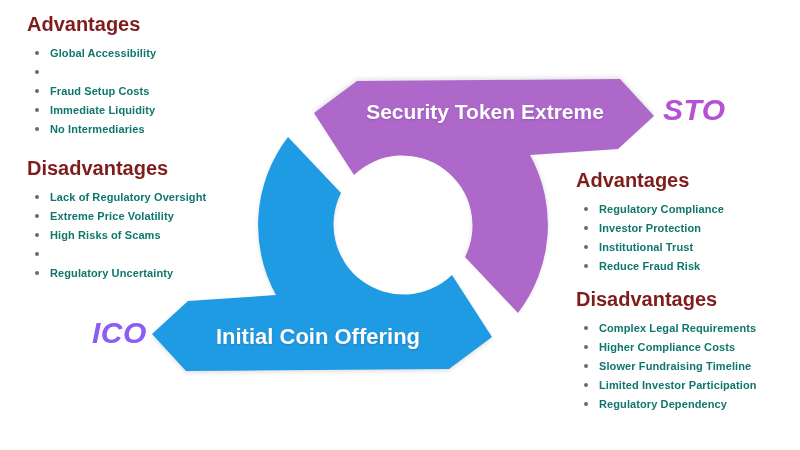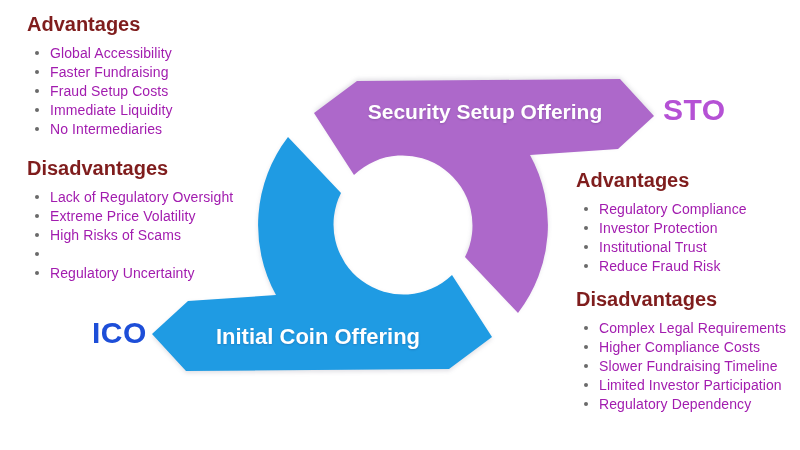--- a/index.html
+++ b/index.html
@@ -8,37 +8,37 @@
     font-family:"Liberation Sans","DejaVu Sans",sans-serif; overflow:hidden;
   }
   svg.cycle { position:absolute; left:0; top:0; }
   path.shape { filter:drop-shadow(0 2px 2px rgba(70,60,95,.16)); }
 
   .panel { position:absolute; }
   .panel .block h2 { margin:0; font-size:20px; font-weight:700; color:#7f1d1d; line-height:24px; }
   .items { margin-top:7px; }
   .item { display:flex; align-items:center; height:19px; }
   .dot { width:4px; height:4px; border-radius:50%; background:#6a6a6a; margin:0 11px 0 8px; flex:none; }
-  .txt { font-size:14px; font-weight:400; color:#a21caf; letter-spacing:.1px; white-space:nowrap; }
+  .txt { font-size:11px; font-weight:700; color:#0f766e; letter-spacing:.1px; white-space:nowrap; }
 
   .left-panel  { left:27px;  top:12px;  width:270px; }
   .left-panel  .block + .block { margin-top:18px; }
   .right-panel { left:576px; top:168px; width:224px; }
   .right-panel .block + .block { margin-top:12px; }
 
   .banner-label {
     position:absolute; color:#ffffff; font-weight:700; text-align:center;
     text-shadow:0 1px 2px rgba(40,10,60,.18); white-space:nowrap;
   }
   .sto-banner { left:330px; top:99px;  width:310px; font-size:21px; line-height:26px; }
   .ico-banner { left:168px; top:324px; width:300px; font-size:22px; line-height:26px; }
 
-  .abbr { position:absolute; font-size:30px; font-weight:700; letter-spacing:.5px; line-height:32px; }
+  .abbr { position:absolute; font-size:30px; font-weight:700; letter-spacing:.5px; line-height:32px;font-style:italic; }
   .sto-abbr { left:663px; top:94px;  color:#b551d5; }
-  .ico-abbr { left:92px;  top:317px; color:#1d4ed8; }
+  .ico-abbr { left:92px;  top:317px; color:#8b5cf6; }
 </style>
 </head>
 <body>
 
 <div class="stage">
 
   <svg class="cycle" width="800" height="450" viewBox="0 0 800 450">
 
     <path class="shape" d="M 152 334
              L 188 301
@@ -56,37 +56,36 @@
              L 276 295
              A 145 145 0 0 1 288 137
              L 341 193
              A 70 70 0 0 0 452 275
              L 492 337
              L 449 369
              L 186 371
              Z" fill="#ad68ca"></path>
   </svg>
 
-  <div class="banner-label sto-banner">Security Setup Offering</div>
+  <div class="banner-label sto-banner">Security Token Extreme</div>
   <div class="banner-label ico-banner">Initial Coin Offering</div>
 
   <div class="abbr sto-abbr">STO</div>
   <div class="abbr ico-abbr">ICO</div>
 
   <div class="panel left-panel">
     <div class="block">
       <h2>Advantages</h2>
       <div class="items">
         <div class="item">
             <span class="dot"></span>
             <span class="txt">Global Accessibility</span>
           </div>
         <div class="item">
             <span class="dot"></span>
-            <span class="txt">Faster Fundraising</span>
           </div>
         <div class="item">
             <span class="dot"></span>
             <span class="txt">Fraud Setup Costs</span>
           </div>
         <div class="item">
             <span class="dot"></span>
             <span class="txt">Immediate Liquidity</span>
           </div>
         <div class="item">

